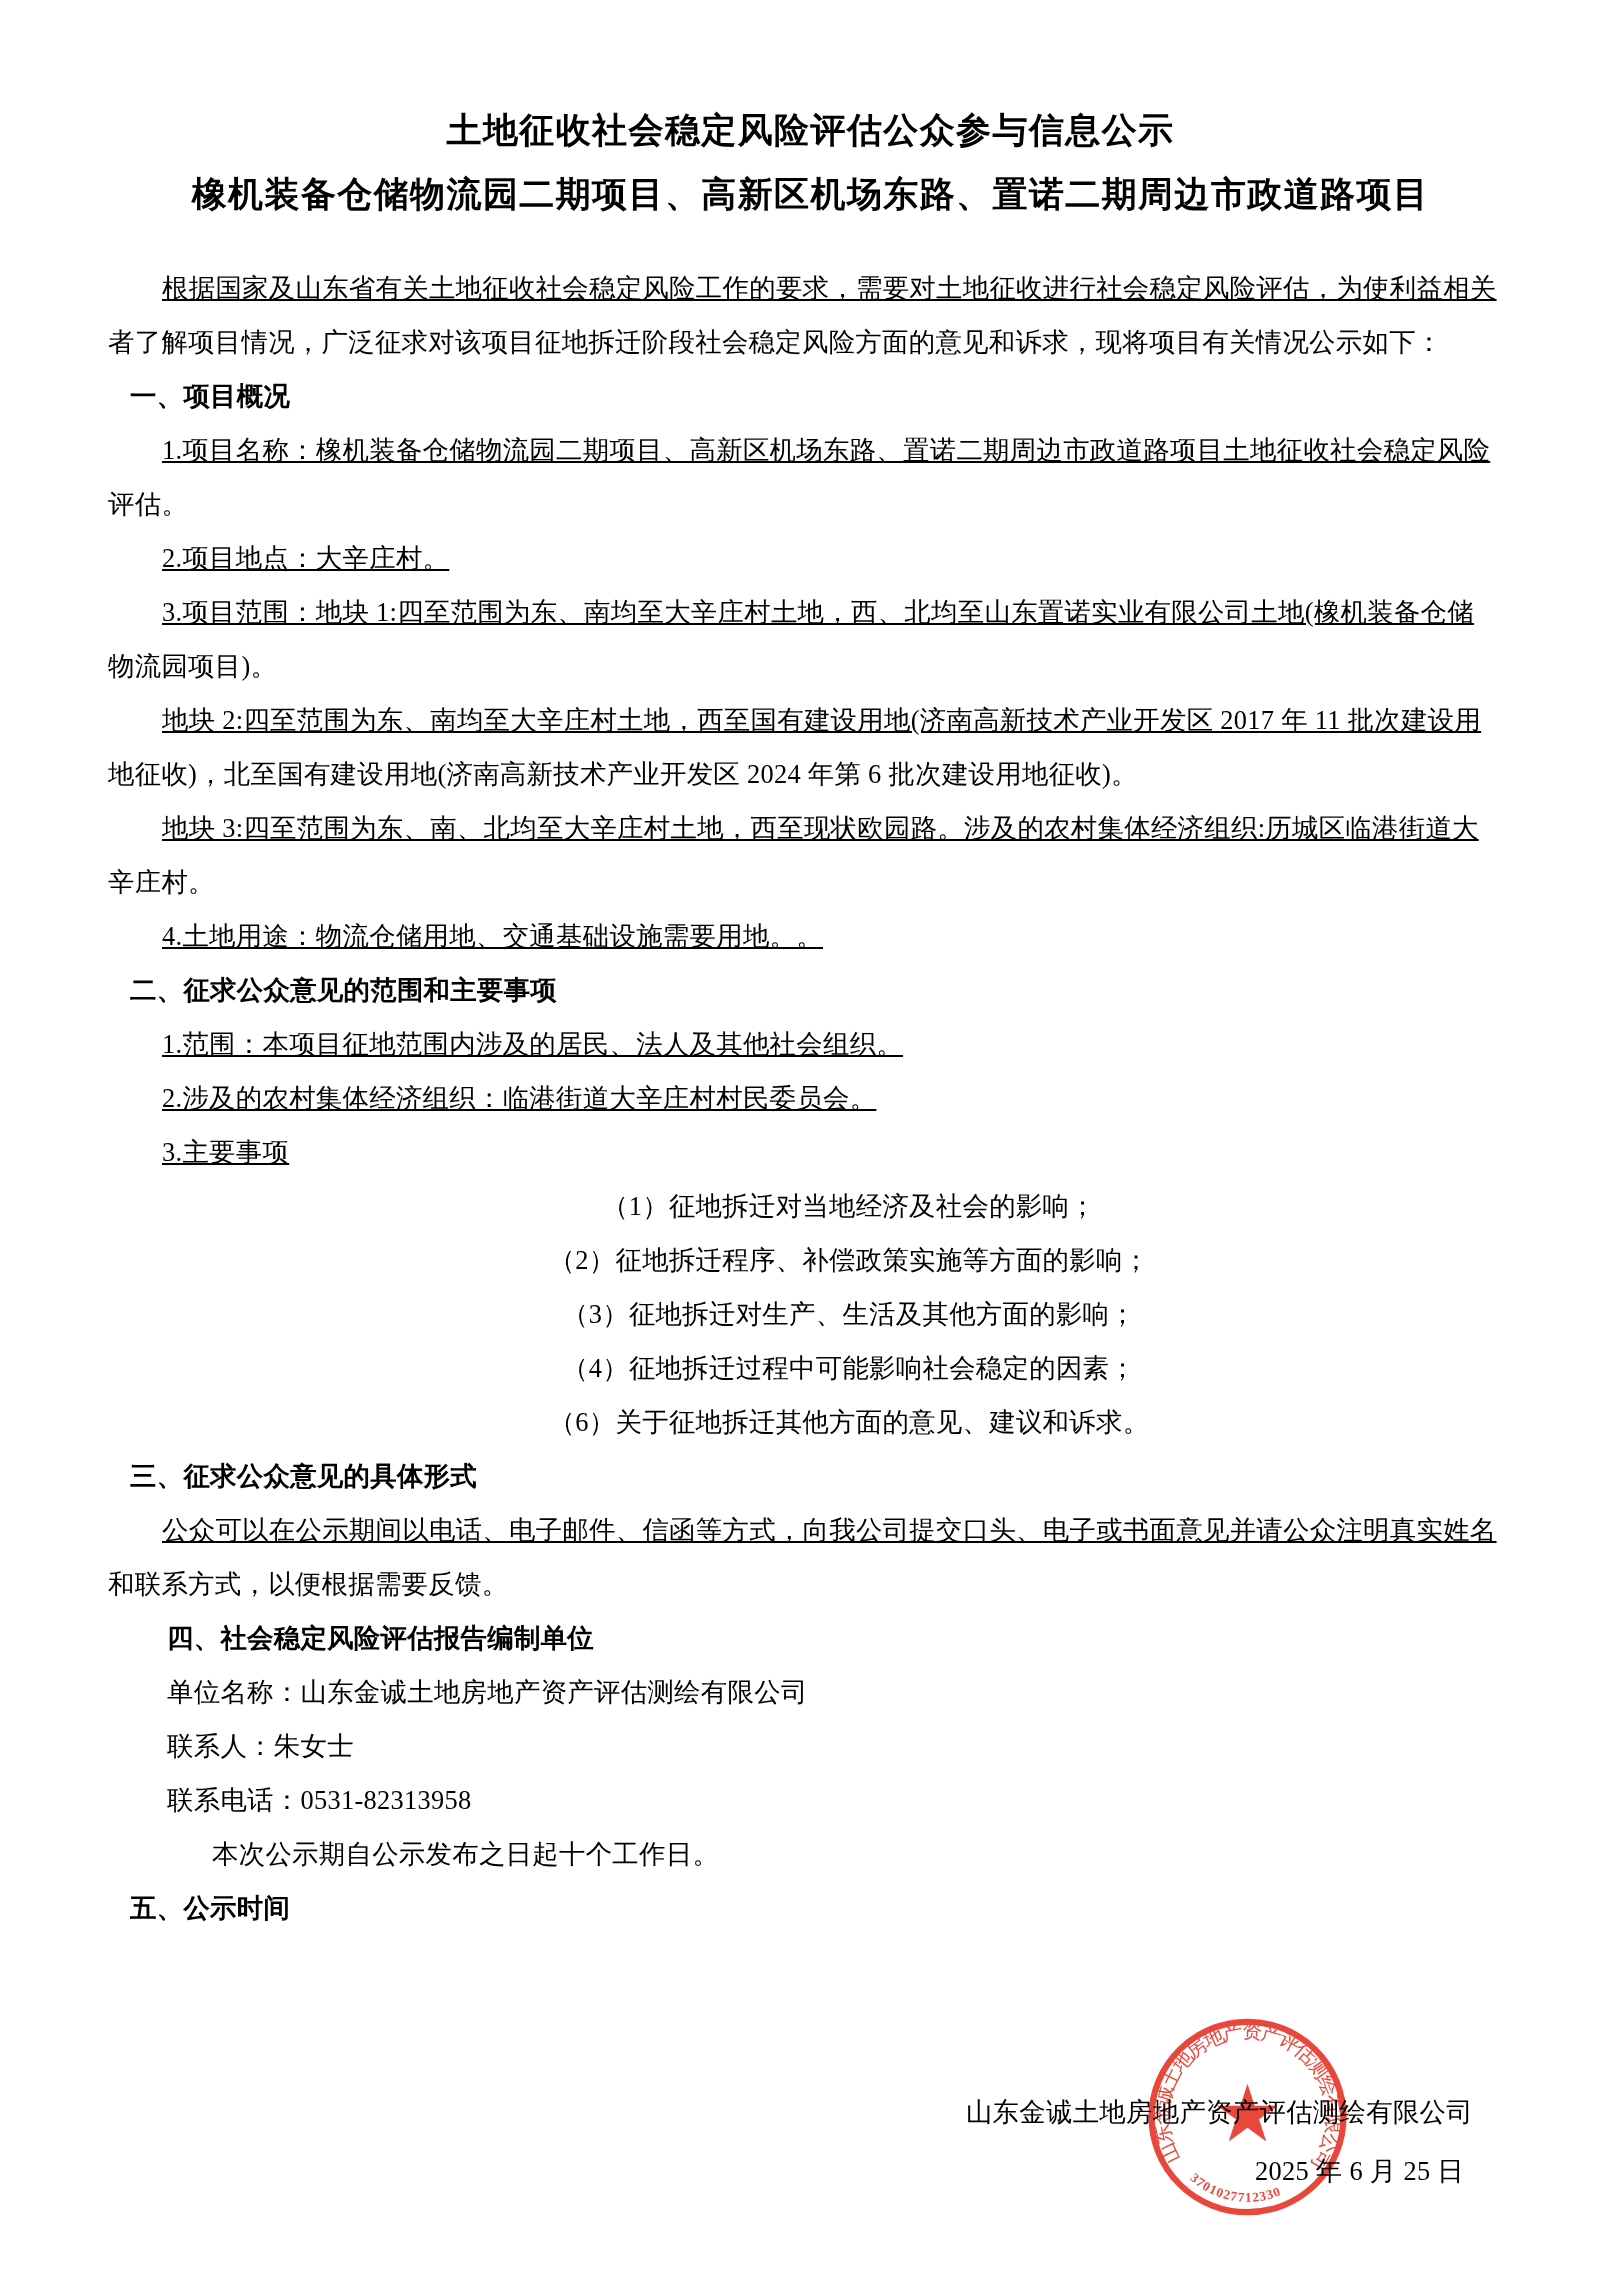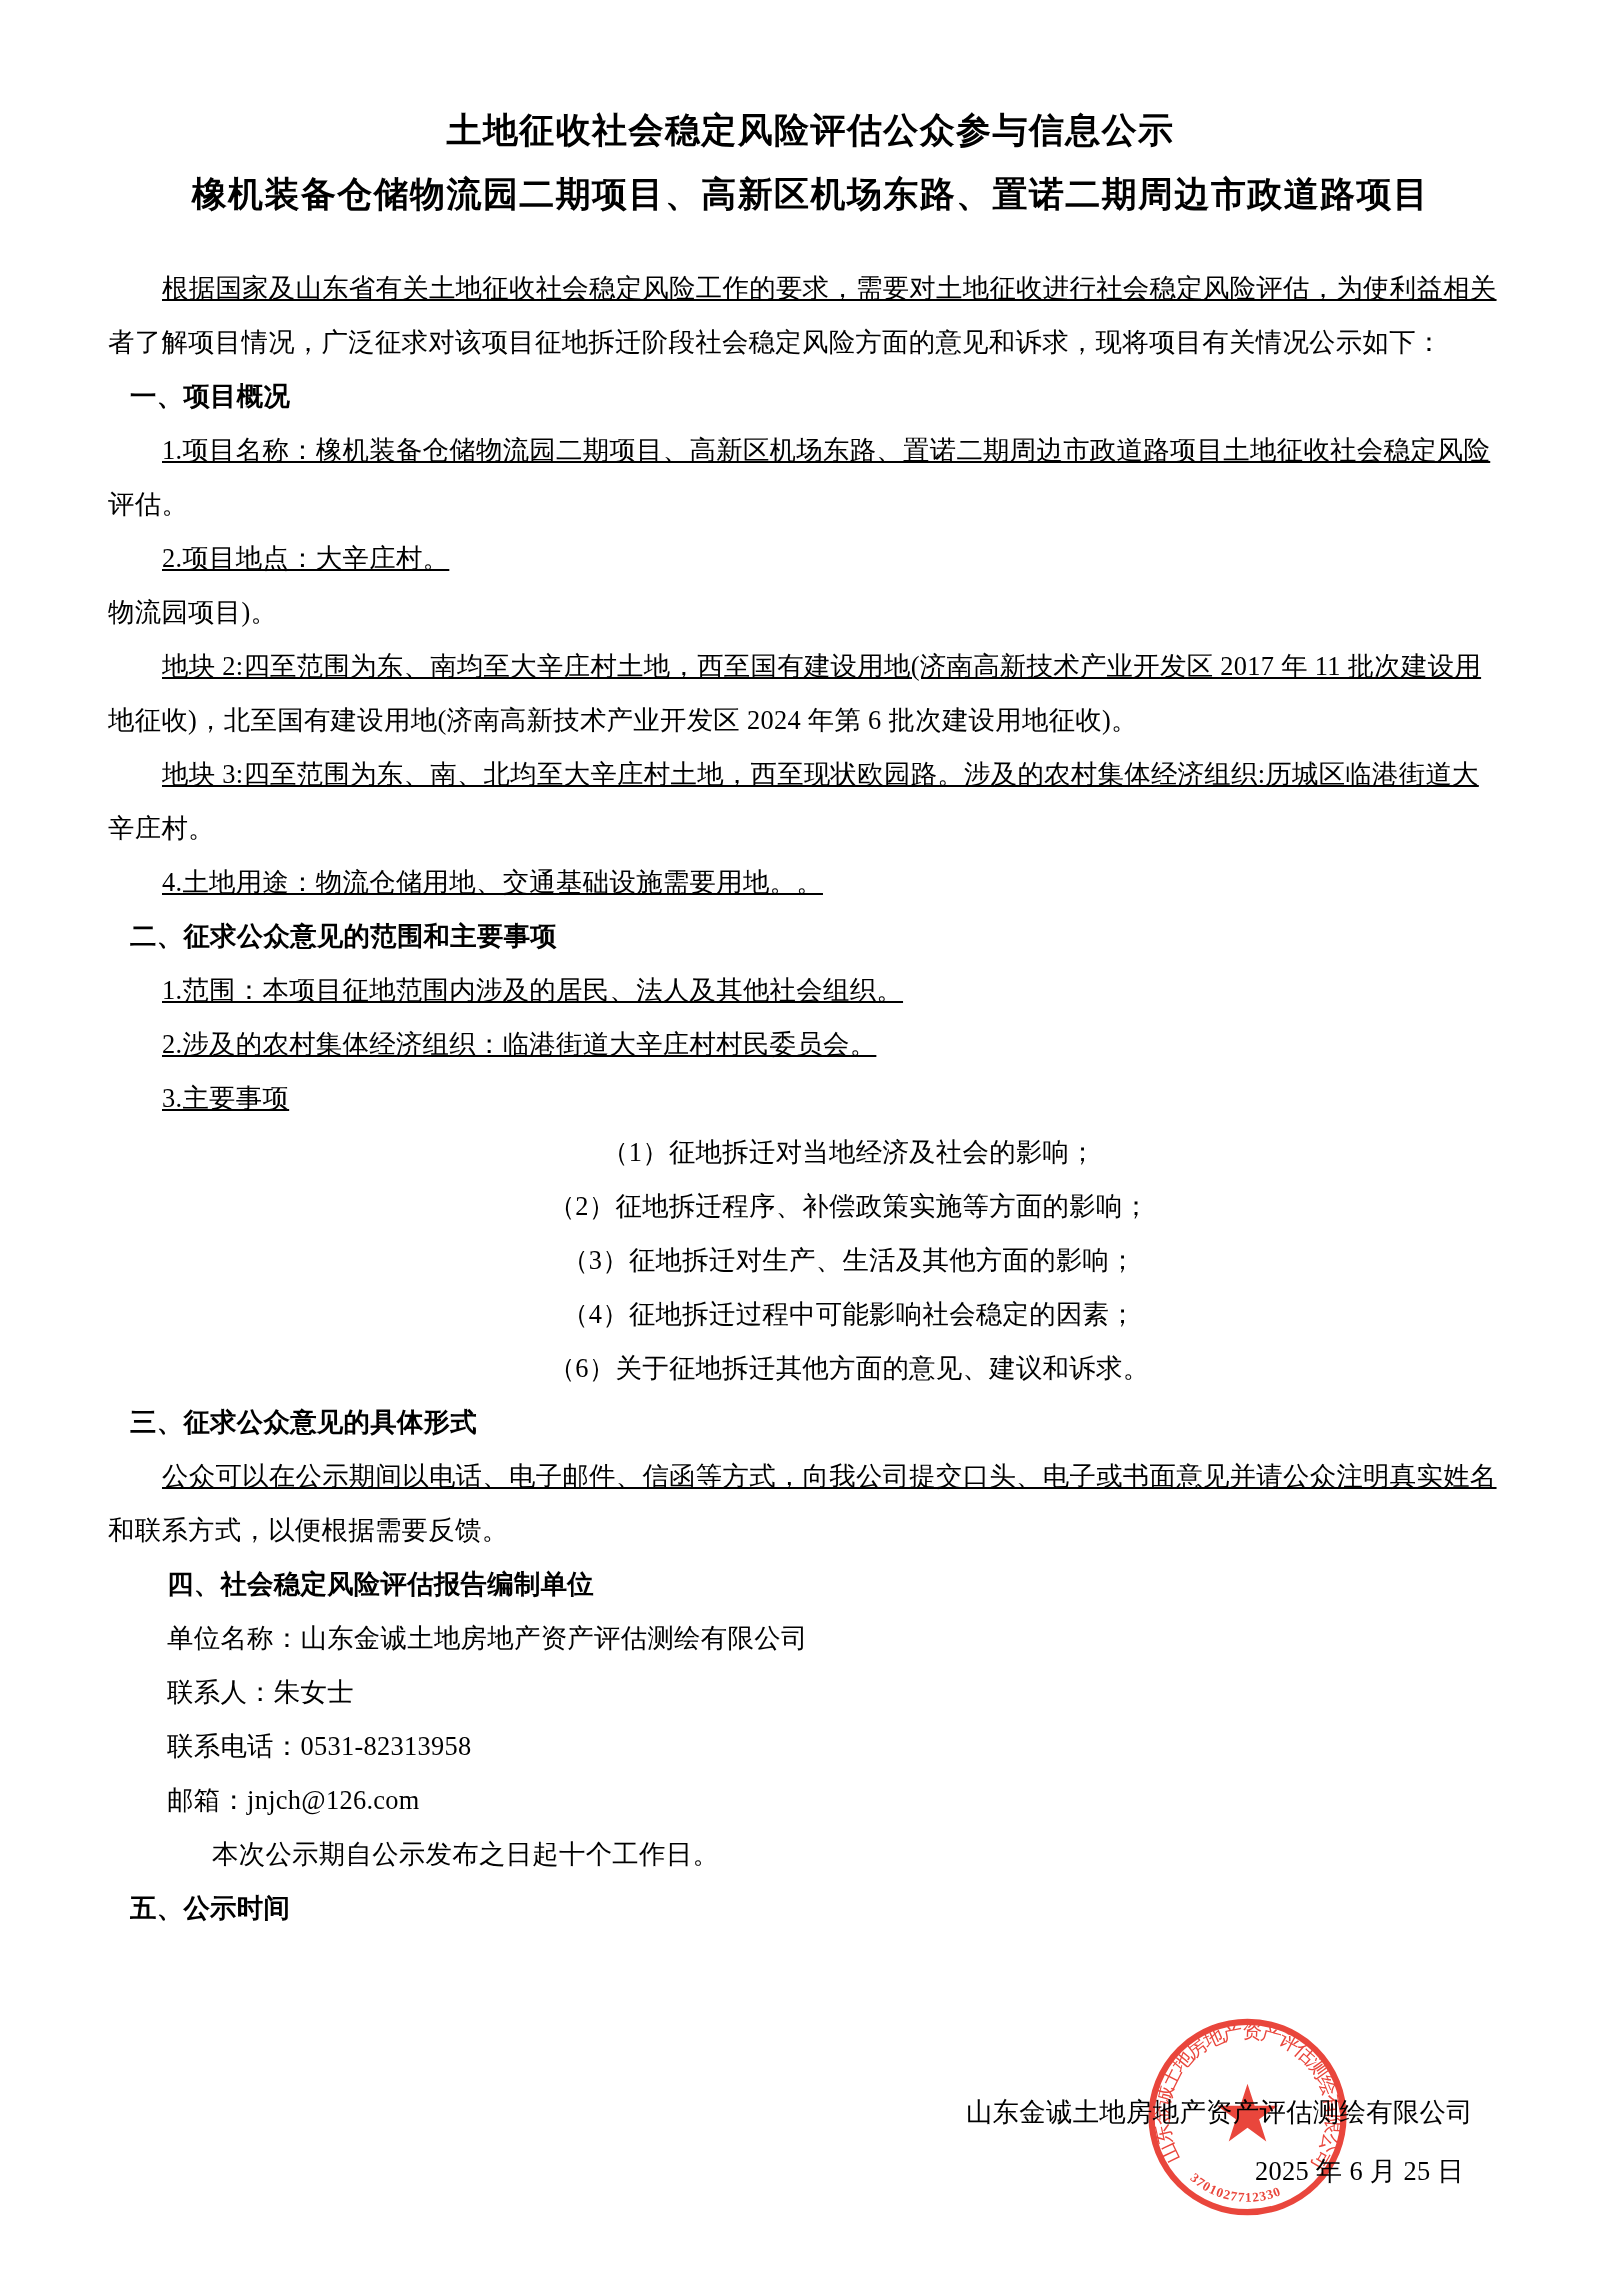--- a/index.html
+++ b/index.html
@@ -65,20 +65,21 @@
     <div>橡机装备仓储物流园二期项目、高新区机场东路、置诺二期周边市政道路项目</div>
   </div>
 
   <div class="doc-body">
       <div class="line l-indent">根据国家及山东省有关土地征收社会稳定风险工作的要求，需要对土地征收进行社会稳定风险评估，为使利益相关</div>
       <div class="line l-flush">者了解项目情况，广泛征求对该项目征地拆迁阶段社会稳定风险方面的意见和诉求，现将项目有关情况公示如下：</div>
       <div class="line l-h">一、项目概况</div>
       <div class="line l-indent">1.项目名称：橡机装备仓储物流园二期项目、高新区机场东路、置诺二期周边市政道路项目土地征收社会稳定风险</div>
       <div class="line l-flush">评估。</div>
       <div class="line l-indent">2.项目地点：大辛庄村。</div>
+      <div class="line l-indent">3.项目范围：地块 1:四至范围为东、南均至大辛庄村土地，西、北均至山东置诺实业有限公司土地(橡机装备仓储</div>
       <div class="line l-flush">物流园项目)。</div>
       <div class="line l-indent">地块 2:四至范围为东、南均至大辛庄村土地，西至国有建设用地(济南高新技术产业开发区 2017 年 11 批次建设用</div>
       <div class="line l-flush">地征收)，北至国有建设用地(济南高新技术产业开发区 2024 年第 6 批次建设用地征收)。</div>
       <div class="line l-indent">地块 3:四至范围为东、南、北均至大辛庄村土地，西至现状欧园路。涉及的农村集体经济组织:历城区临港街道大</div>
       <div class="line l-flush">辛庄村。</div>
       <div class="line l-indent">4.土地用途：物流仓储用地、交通基础设施需要用地。。</div>
       <div class="line l-h">二、征求公众意见的范围和主要事项</div>
       <div class="line l-indent">1.范围：本项目征地范围内涉及的居民、法人及其他社会组织。</div>
       <div class="line l-indent">2.涉及的农村集体经济组织：临港街道大辛庄村村民委员会。</div>
       <div class="line l-indent">3.主要事项</div>
@@ -87,21 +88,20 @@
       <div class="line l-sub">（3）征地拆迁对生产、生活及其他方面的影响；</div>
       <div class="line l-sub">（4）征地拆迁过程中可能影响社会稳定的因素；</div>
       <div class="line l-sub">（6）关于征地拆迁其他方面的意见、建议和诉求。</div>
       <div class="line l-h">三、征求公众意见的具体形式</div>
       <div class="line l-indent">公众可以在公示期间以电话、电子邮件、信函等方式，向我公司提交口头、电子或书面意见并请公众注明真实姓名</div>
       <div class="line l-flush">和联系方式，以便根据需要反馈。</div>
       <div class="line l-h4i">四、社会稳定风险评估报告编制单位</div>
       <div class="line l-unit">单位名称：山东金诚土地房地产资产评估测绘有限公司</div>
       <div class="line l-unit">联系人：朱女士</div>
       <div class="line l-unit">联系电话：0531-82313958</div>
-      <div class="line l-unit">邮箱：jnjch@126.com</div>
       <div class="line l-time">本次公示期自公示发布之日起十个工作日。</div>
       <div class="line l-h">五、公示时间</div>
     </div>
 
   <div class="sig-company">山东金诚土地房地产资产评估测绘有限公司</div>
   <div class="sig-date">2025 年 6 月 25 日</div>
 
   <svg class="stamp" viewBox="0 0 292 290">
     <defs>
       <path id="arcTop" d="M 49.3 205.4 A 114 114 0 1 1 242.7 205.4" fill="none"></path>

